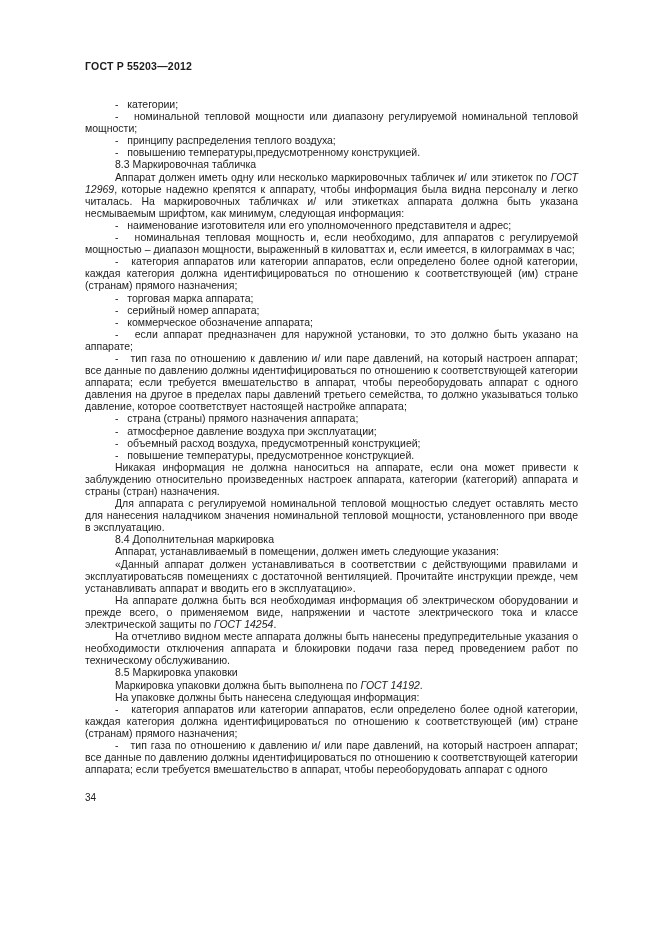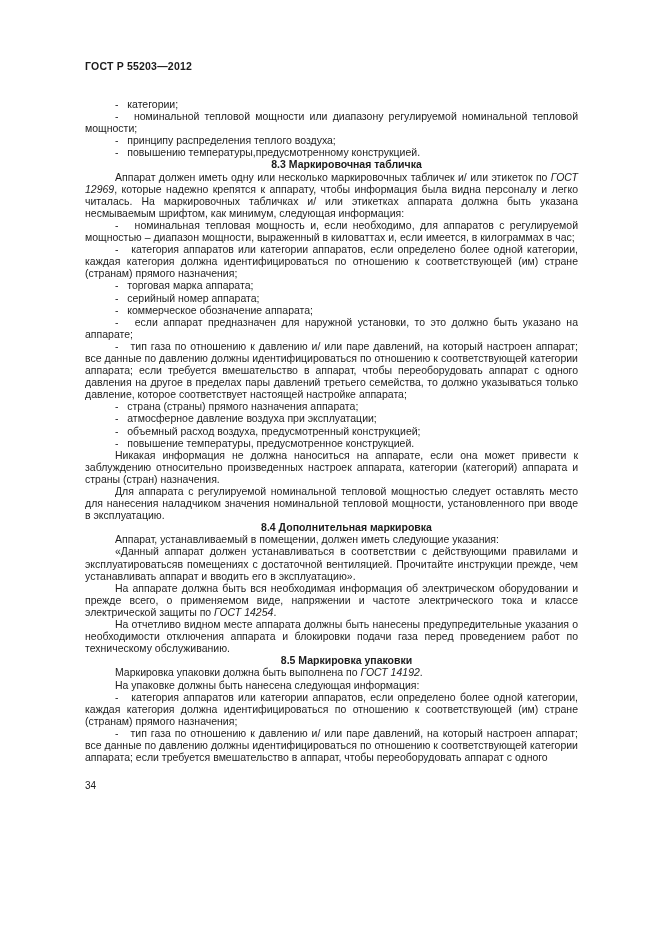--- a/index.html
+++ b/index.html
@@ -25,42 +25,43 @@
     letter-spacing: 0.2px;
   }
   .content p {
     margin: 0;
     font-size: 10.5px;
     line-height: 12.1px;
     text-align: justify;
     text-indent: 30px;
   }
   .content p.h {
-    font-weight: bold;
-    text-align: center;
+    font-weight: normal;
+    text-align: left;
   }
   .it { font-style: italic; }
   .page-number {
     font-size: 10px;
     margin-top: 17px;
   }
 </style>
 </head>
 <body>
 
 <div class="page">
   <div class="doc-header">ГОСТ Р 55203—2012</div>
 
   <div class="content">
       <p class="li"><span>-&nbsp;&nbsp;&nbsp;категории;</span></p>
       <p class="li"><span>-&nbsp;&nbsp;&nbsp;номинальной тепловой мощности или диапазону регулируемой номинальной тепловой мощности;</span></p>
       <p class="li"><span>-&nbsp;&nbsp;&nbsp;принципу распределения теплого воздуха;</span></p>
       <p class="li"><span>-&nbsp;&nbsp;&nbsp;повышению температуры,предусмотренному конструкцией.</span></p>
       <p class="h"><span>8.3 Маркировочная табличка</span></p>
       <p class="p"><span>Аппарат должен иметь одну или несколько маркировочных табличек и/ или этикеток по </span><span class="it">ГОСТ 12969</span><span>, которые надежно крепятся к аппарату, чтобы информация была видна персоналу и легко читалась. На маркировочных табличках и/ или этикетках аппарата должна быть указана несмываемым шрифтом, как минимум, следующая информация:</span></p>
+      <p class="li"><span>-&nbsp;&nbsp;&nbsp;наименование изготовителя или его уполномоченного представителя и адрес;</span></p>
       <p class="li"><span>-&nbsp;&nbsp;&nbsp;номинальная тепловая мощность и, если необходимо, для аппаратов с регулируемой мощностью – диапазон мощности, выраженный в киловаттах и, если имеется, в килограммах в час;</span></p>
       <p class="li"><span>-&nbsp;&nbsp;&nbsp;категория аппаратов или категории аппаратов, если определено более одной категории, каждая категория должна идентифицироваться по отношению к соответствующей (им) стране (странам) прямого назначения;</span></p>
       <p class="li"><span>-&nbsp;&nbsp;&nbsp;торговая марка аппарата;</span></p>
       <p class="li"><span>-&nbsp;&nbsp;&nbsp;серийный номер аппарата;</span></p>
       <p class="li"><span>-&nbsp;&nbsp;&nbsp;коммерческое обозначение аппарата;</span></p>
       <p class="li"><span>-&nbsp;&nbsp;&nbsp;если аппарат предназначен для наружной установки, то это должно быть указано на аппарате;</span></p>
       <p class="li"><span>-&nbsp;&nbsp;&nbsp;тип газа по отношению к давлению и/ или паре давлений, на который настроен аппарат; все данные по давлению должны идентифицироваться по отношению к соответствующей категории аппарата; если требуется вмешательство в аппарат, чтобы переоборудовать аппарат с одного давления на другое в пределах пары давлений третьего семейства, то должно указываться только давление, которое соответствует настоящей настройке аппарата;</span></p>
       <p class="li"><span>-&nbsp;&nbsp;&nbsp;страна (страны) прямого назначения аппарата;</span></p>
       <p class="li"><span>-&nbsp;&nbsp;&nbsp;атмосферное давление воздуха при эксплуатации;</span></p>
       <p class="li"><span>-&nbsp;&nbsp;&nbsp;объемный расход воздуха, предусмотренный конструкцией;</span></p>

